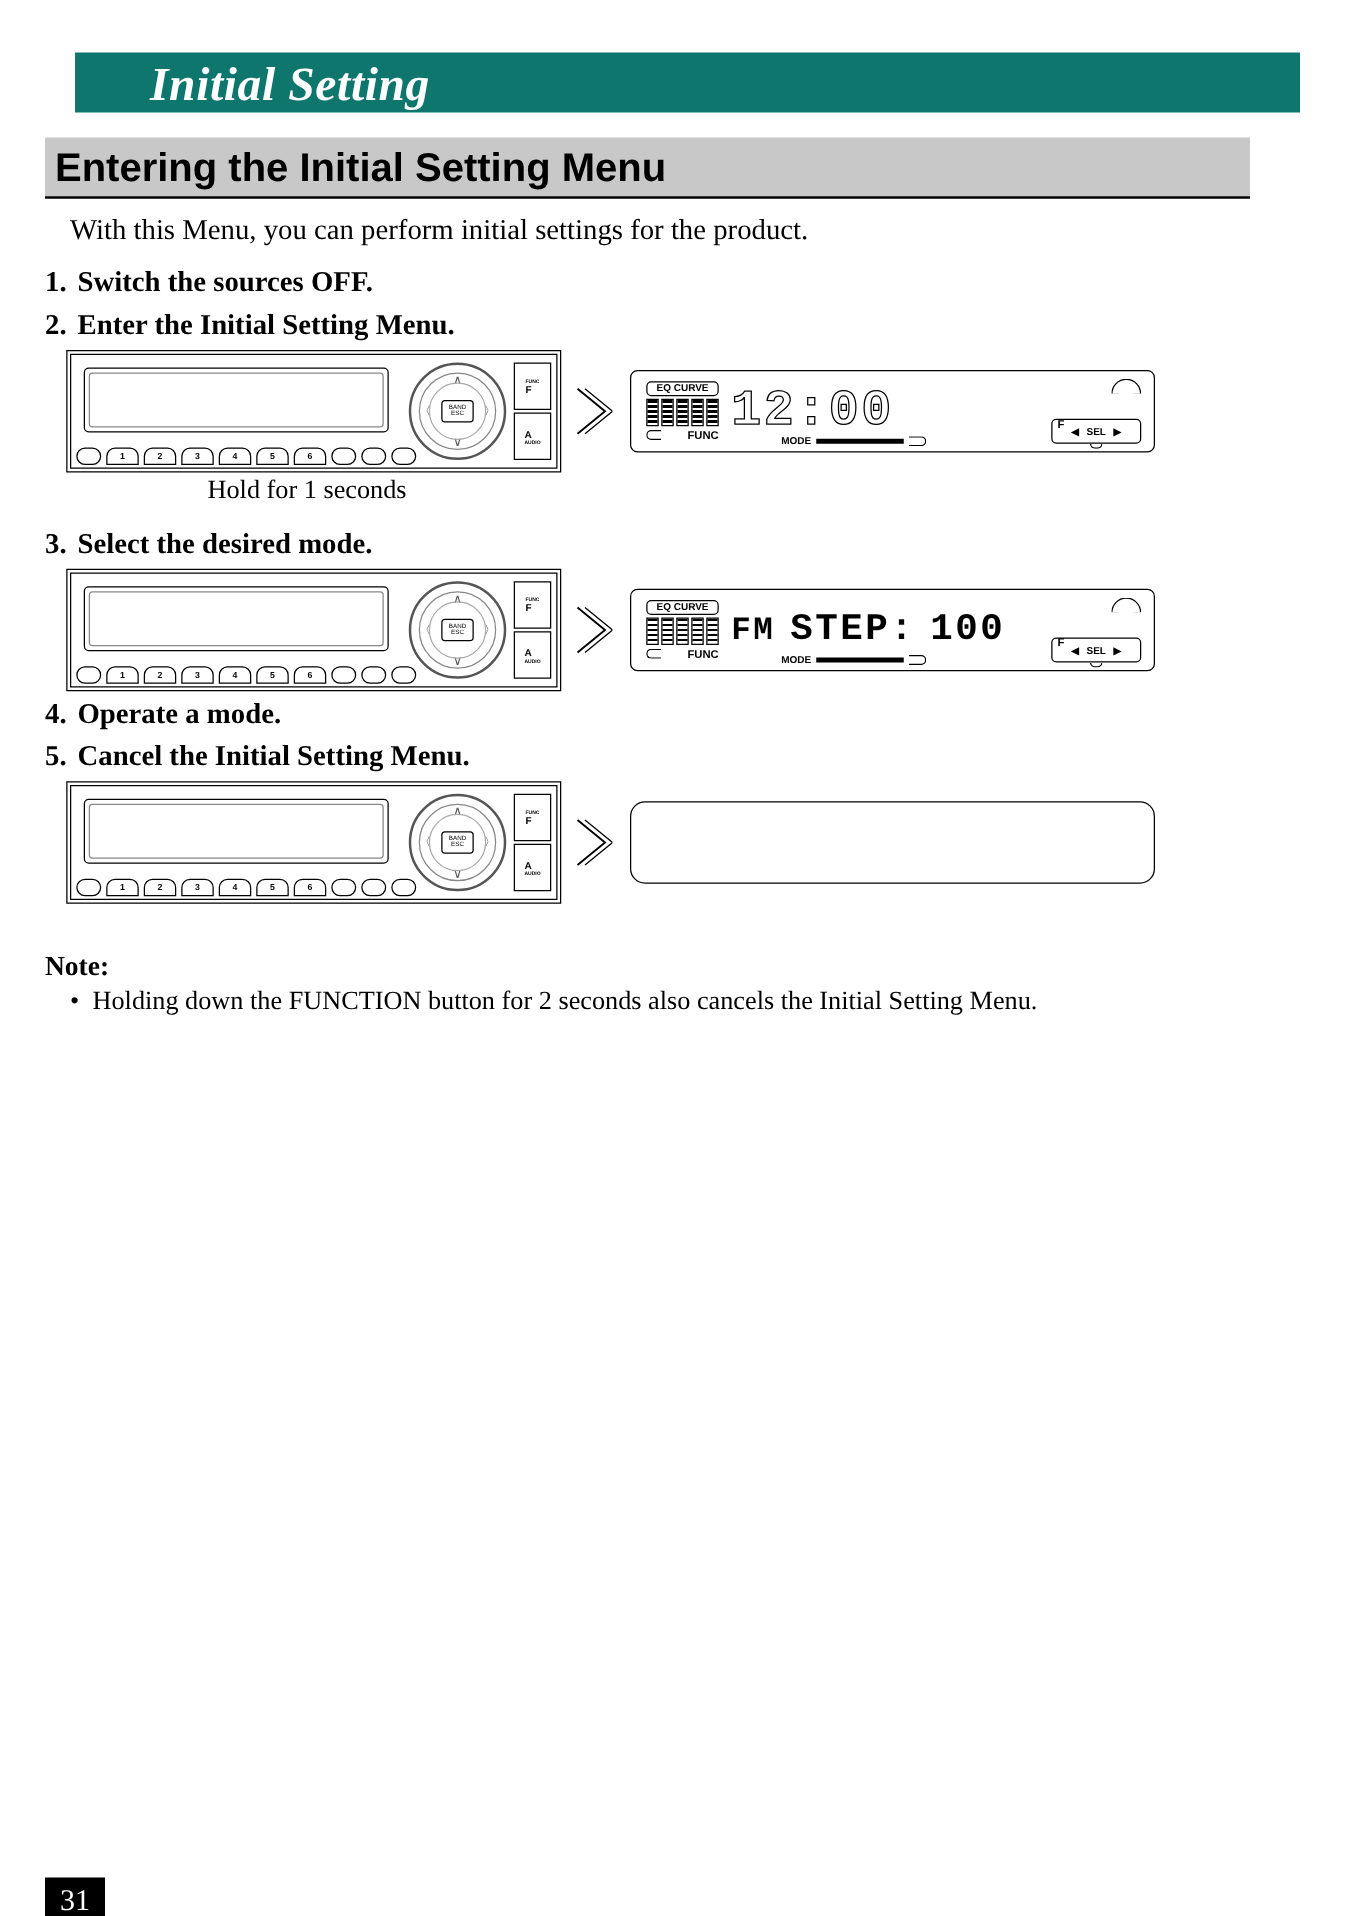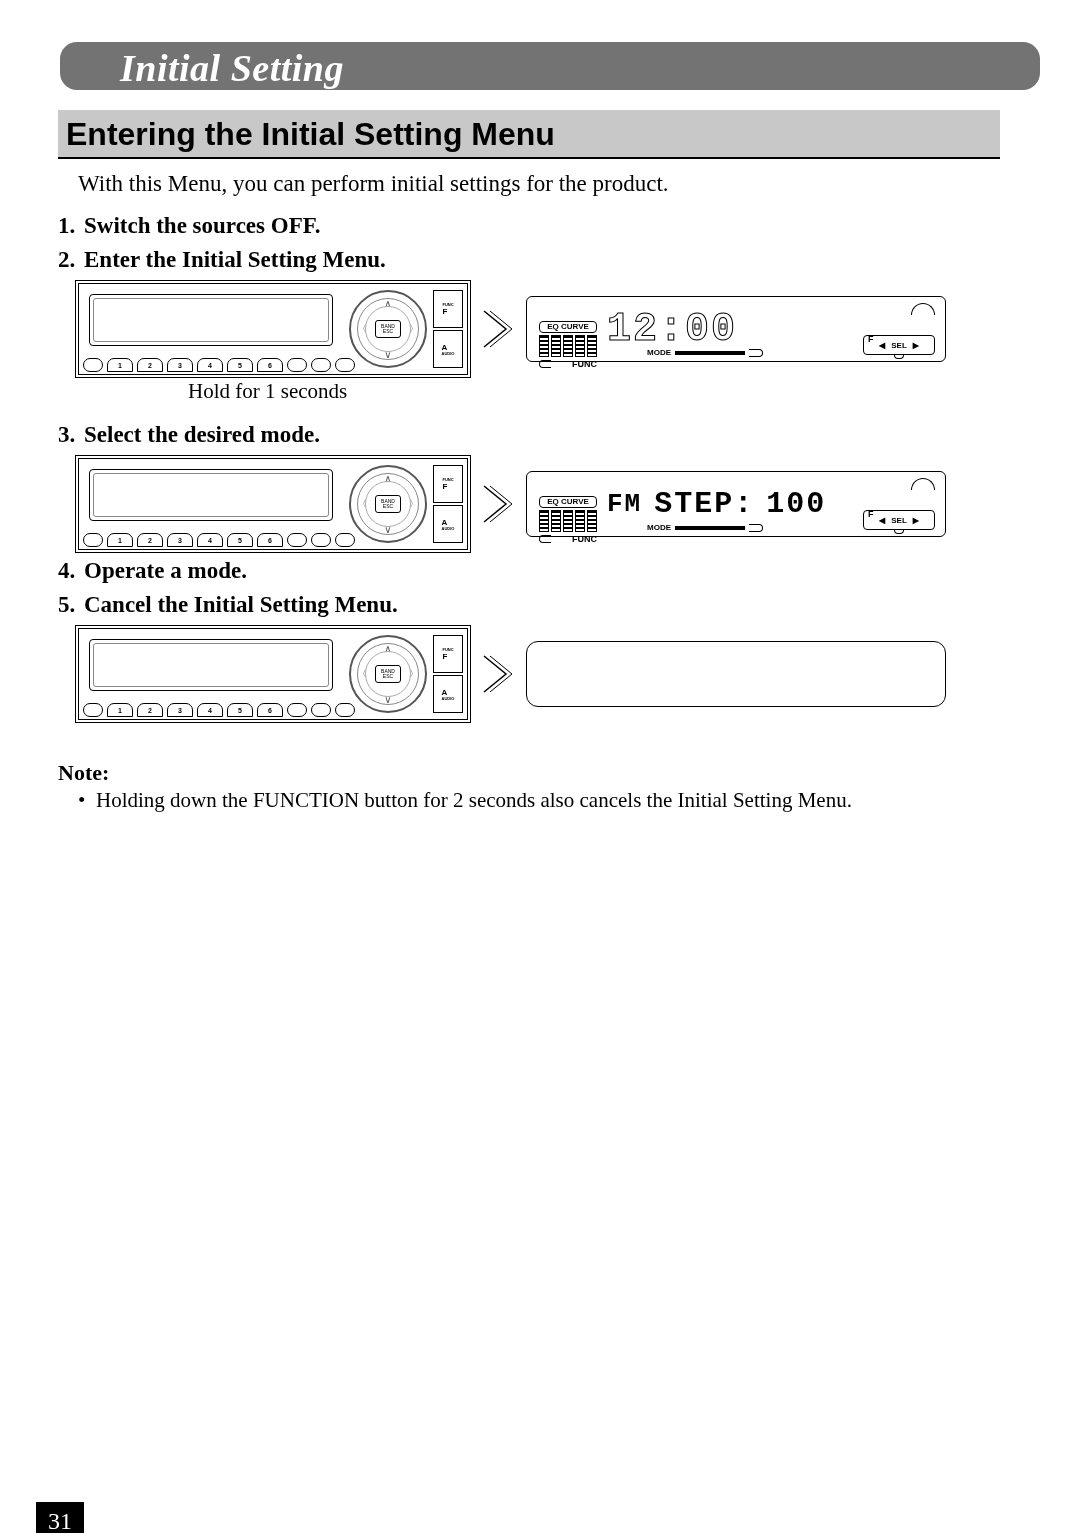--- a/index.html
+++ b/index.html
@@ -13,39 +13,38 @@
   }
   .page {
     width: 1080px;
     min-height: 1533px;
     position: relative;
     padding: 0;
   }
 
   
   .header-bar {
-    background: #737373;
+    background: #0f766e;
     height: 48px;
     position: relative;
     margin: 42px 40px 0 60px;
-    border-radius: 17px;
   }
   .header-title {
     position: absolute;
     left: 60px;
     bottom: 0px;
     color: #fff;
     font-style: italic;
     font-weight: bold;
     font-size: 38px;
     letter-spacing: 0.5px;
   }
 
   .content {
-    padding: 20px 80px 0 58px;
+    padding: 20px 80px 0 36px;
   }
 
   
   .section-heading {
     background: linear-gradient(to right, #c8c8c8 0%, #c8c8c8 100%);
     border-bottom: 2px solid #000;
     padding: 6px 8px 4px 8px;
     font-family: Arial, Helvetica, sans-serif;
     font-weight: bold;
     font-size: 32px;
@@ -222,21 +221,21 @@
     border: 1px solid #000;
     border-radius: 6px;
     background: #fff;
     position: relative;
   }
   .lcd.blank {
     border-radius: 12px;
   }
   .lcd-eq {
     position:absolute;
-    top:24px; left:12px;
+    top:8px; left:12px;
     width:58px;
     height:44px;
   }
   .lcd-eq-label {
     border:1px solid #000;
     border-radius:4px;
     font-family: Arial, sans-serif;
     font-size:8px;
     font-weight:bold;
     text-align:center;

